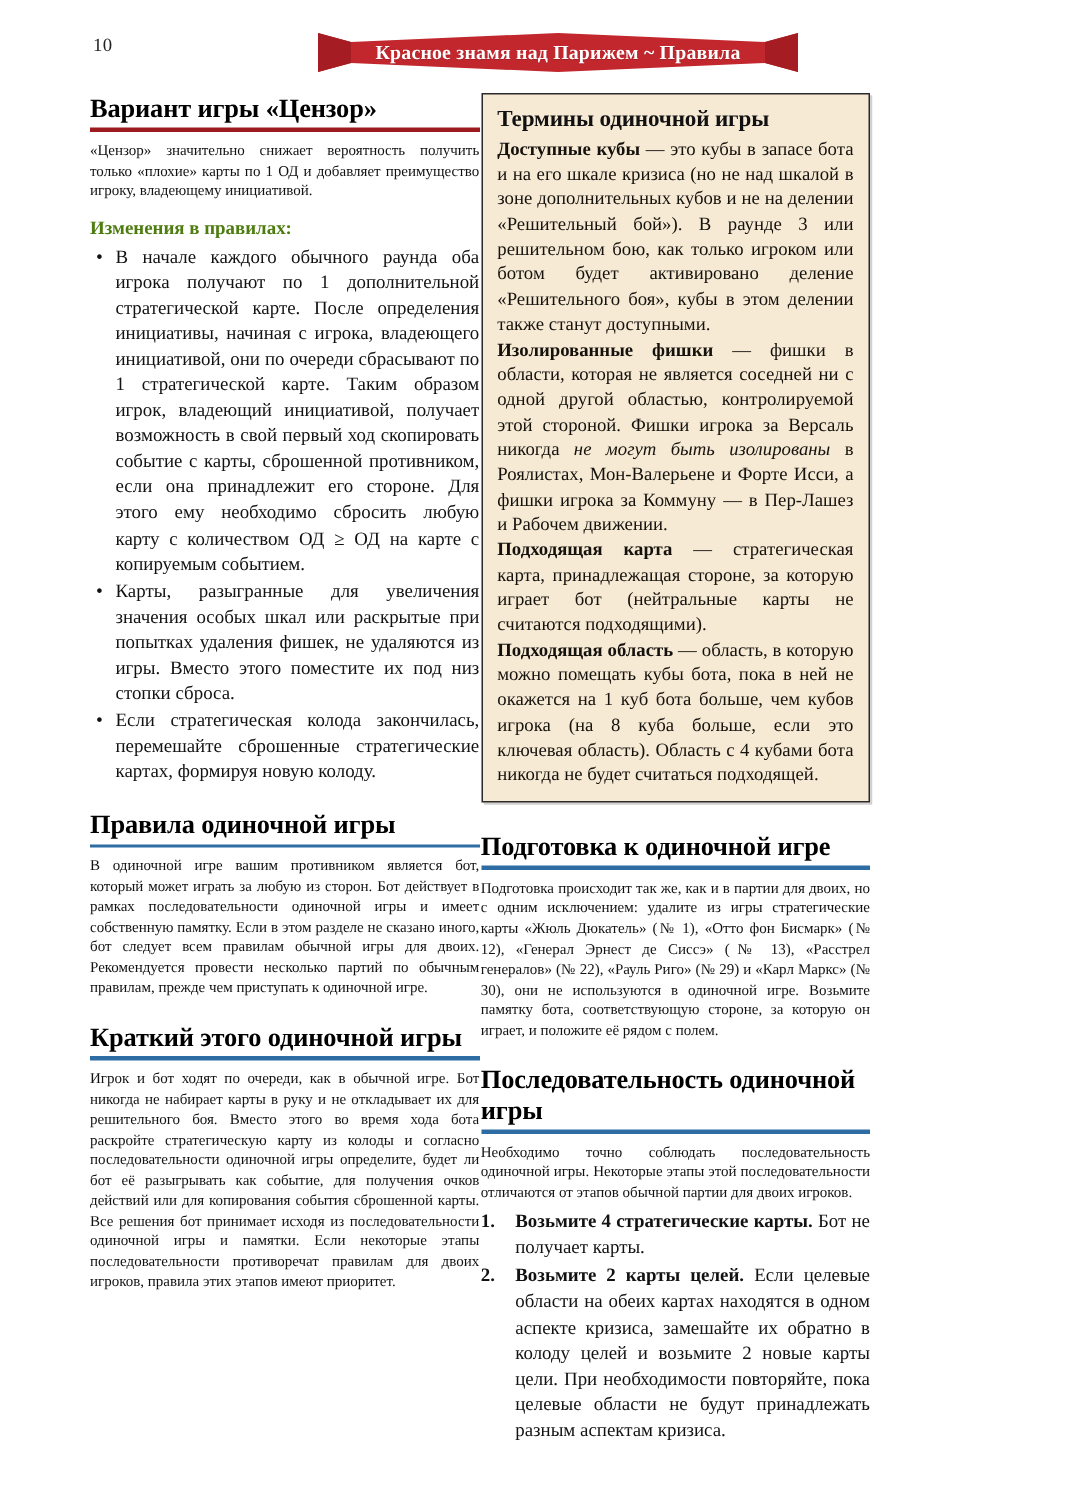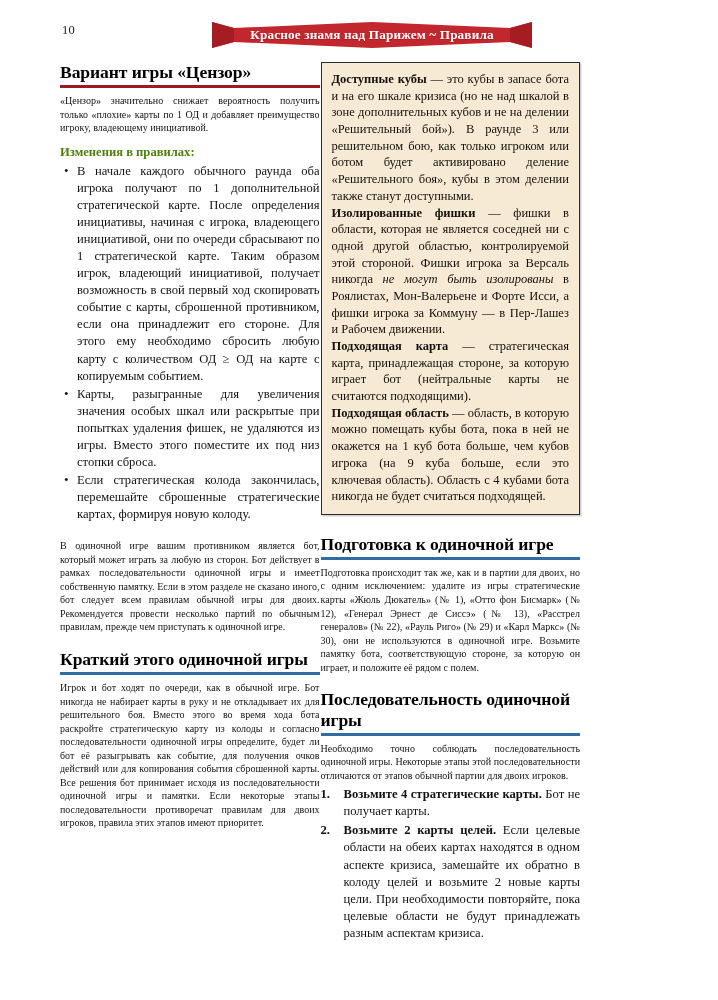--- a/index.html
+++ b/index.html
@@ -204,50 +204,55 @@
     <h3 class="subsec">Изменения в правилах:</h3>
 
     <ul class="bullets">
       <li>В начале каждого обычного раунда оба игрока получают по 1 дополнительной стратегической карте. После определения инициативы, начиная с игрока, владеющего инициативой, они по очереди сбрасывают по 1 стратегической карте. Таким образом игрок, владеющий инициативой, получает возможность в свой первый ход скопировать событие с карты, сброшенной противником, если она принадлежит его стороне. Для этого ему необходимо сбросить любую карту с количеством ОД ≥ ОД на карте с копируемым событием.</li>
       <li>Карты, разыгранные для увеличения значения особых шкал или раскрытые при попытках удаления фишек, не удаляются из игры. Вместо этого поместите их под низ стопки сброса.</li>
       <li>Если стратегическая колода закончилась, перемешайте сброшенные стратегические картах, формируя новую колоду.</li>
     </ul>
 
     <div class="gap-md"></div>
 
+    <h2 class="sec">
+      <span>Правила одиночной игры</span>
+      <span class="rule"></span>
+    </h2>
     <p class="body">В одиночной игре вашим противником является бот, который может играть за любую из сторон. Бот действует в рамках последовательности одиночной игры и имеет собственную памятку. Если в этом разделе не сказано иного, бот следует всем правилам обычной игры для двоих. Рекомендуется провести несколько партий по обычным правилам, прежде чем приступать к одиночной игре.</p>
 
     <div class="gap-md"></div>
 
     <h2 class="sec">
       <span>Краткий этого одиночной игры</span>
       <span class="rule"></span>
     </h2>
     <p class="body">Игрок и бот ходят по очереди, как в обычной игре. Бот никогда не набирает карты в руку и не откладывает их для решительного боя. Вместо этого во время хода бота раскройте стратегическую карту из колоды и согласно последовательности одиночной игры определите, будет ли бот её разыгрывать как событие, для получения очков действий или для копирования события сброшенной карты. Все решения бот принимает исходя из последовательности одиночной игры и памятки. Если некоторые этапы последовательности противоречат правилам для двоих игроков, правила этих этапов имеют приоритет.</p>
 
   </div>
 
   <div class="col col-right">
 
     <div class="terms-box">
+      <h2 class="boxtitle">Термины одиночной игры</h2>
 
       <p class="term">
         <span class="tname">Доступные кубы</span><span> — </span><span>это кубы в запасе бота и на его шкале кризиса (но не над шкалой в зоне дополнительных кубов и не на делении «Решительный бой»). В раунде 3 или решительном бою, как только игроком или ботом будет активировано деление «Решительного боя», кубы в этом делении также станут доступными.</span>
       </p>
 
       <p class="term">
         <span class="tname">Изолированные фишки</span><span> — </span><span>фишки в области, которая не является соседней ни с одной другой областью, контролируемой этой стороной. Фишки игрока за Версаль никогда </span><em>не могут быть изолированы</em><span> в Роялистах, Мон-Валерьене и Форте Исси, а фишки игрока за Коммуну — в Пер-Лашез и Рабочем движении.</span>
       </p>
 
       <p class="term">
         <span class="tname">Подходящая карта</span><span> — </span><span>стратегическая карта, принадлежащая стороне, за которую играет бот (нейтральные карты не считаются подходящими).</span>
       </p>
 
       <p class="term">
-        <span class="tname">Подходящая область</span><span> — </span><span>область, в которую можно помещать кубы бота, пока в ней не окажется на 1 куб бота больше, чем кубов игрока (на 9 куба больше, если это ключевая область). Область с 4 кубами бота никогда не будет считаться подходящей.</span>
+        <span class="tname">Подходящая область</span><span> — </span><span>область, в которую можно помещать кубы бота, пока в ней не окажется на 1 куб бота больше, чем кубов игрока (на 8 куба больше, если это ключевая область). Область с 4 кубами бота никогда не будет считаться подходящей.</span>
       </p>
     </div>
 
     <div class="gap-lg"></div>
 
     <h2 class="sec">
       <span>Подготовка к одиночной игре</span>
       <span class="rule"></span>
     </h2>
     <p class="body">Подготовка происходит так же, как и в партии для двоих, но с одним исключением: удалите из игры стратегические карты «Жюль Дюкатель» (№ 1), «Отто фон Бисмарк» (№ 12), «Генерал Эрнест де Сиссэ» (№ 13), «Расстрел генералов» (№ 22), «Рауль Риго» (№ 29) и «Карл Маркс» (№ 30), они не используются в одиночной игре. Возьмите памятку бота, соответствующую стороне, за которую он играет, и положите её рядом с полем.</p>

